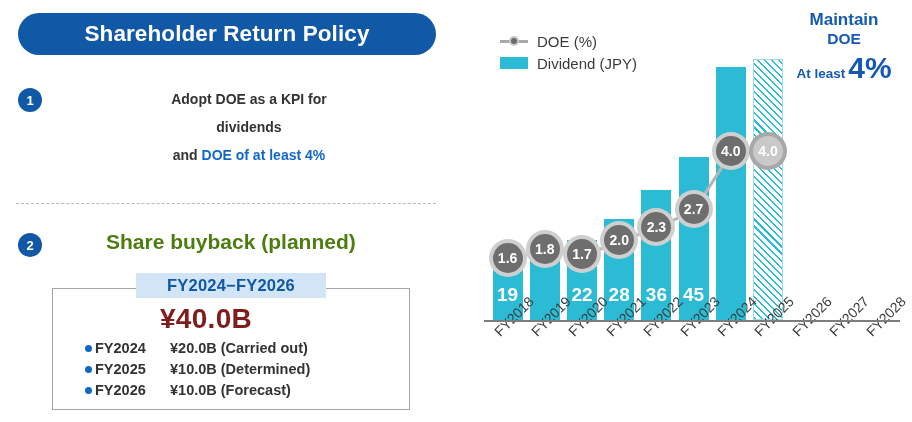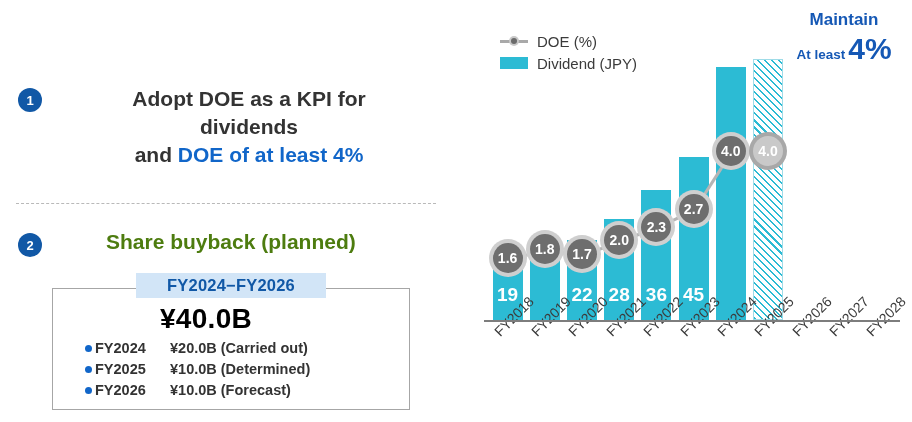--- a/index.html
+++ b/index.html
@@ -60,21 +60,21 @@
     justify-content: center;
     flex: none;
   }
 
   #point-1 { left: 18px; top: 88px; }
   .p1-text {
     margin-left: 42px;
     width: 330px;
     text-align: center;
     color: #333333;
-    font-size: 21px;
+    font-size: 14px;
     font-weight: bold;
     line-height: 28px;
     margin-top: -3px;
   }
   .accent-blue { color: #1166C9; }
 
   .divider {
     position: absolute;
     left: 16px; top: 203px;
     width: 420px;
@@ -111,21 +111,21 @@
     display: flex;
     align-items: center;
     justify-content: center;
     letter-spacing: .2px;
   }
   .buyback-total {
     position: absolute;
     left: 52px; top: 303px;
     width: 308px;
     text-align: center;
-    color: #000000;
+    color: #7f1d1d;
     font-size: 28px;
     font-weight: bold;
     letter-spacing: .3px;
   }
   .buyback-list {
     position: absolute;
     left: 85px; top: 338px;
     width: 300px;
   }
   .buyback-item {
@@ -323,20 +323,23 @@
     white-space: nowrap;
   }
 </style>
 </head>
 <body>
 
 <div class="root">
 
   <div class="left-panel">
 
+    <div class="title-pill">
+      <span class="title-pill-text">Shareholder Return Policy</span>
+    </div>
 
     <div class="point-row" id="point-1">
       <div class="badge">1</div>
       <div class="p1-text">
         <div>Adopt DOE as a KPI for</div>
         <div>dividends</div>
         <div><span>and </span><span class="accent-blue">DOE of at least 4%</span></div>
       </div>
     </div>
 
@@ -382,20 +385,21 @@
         <span class="legend-text">DOE (%)</span>
       </div>
       <div class="legend-row">
         <span class="legend-swatch"></span>
         <span class="legend-text">Dividend (JPY)</span>
       </div>
     </div>
 
     <div class="callout">
       <div class="callout-line1">Maintain</div>
+      <div class="callout-line2">DOE</div>
       <div class="callout-bottom">
         <span class="callout-small">At least</span>
         <span class="callout-big">4%</span>
       </div>
     </div>
 
     <div class="plot" id="plot">
         <div class="bar" style="left: 36.6px; top: 251.22px; width: 30px; height: 68.78px;">
           <div class="bar-value" style="top: 32.78px;">19</div>
         </div>

